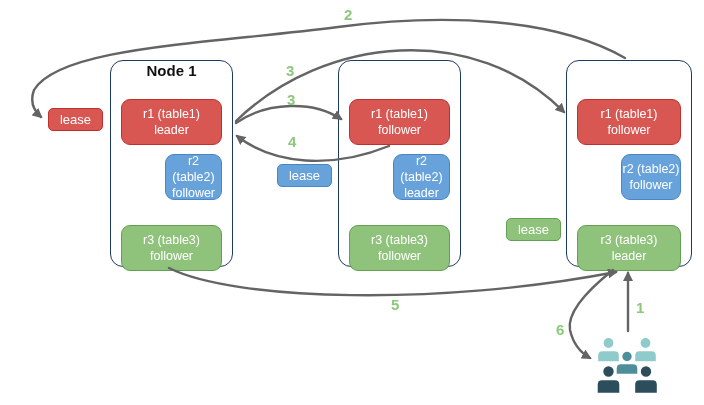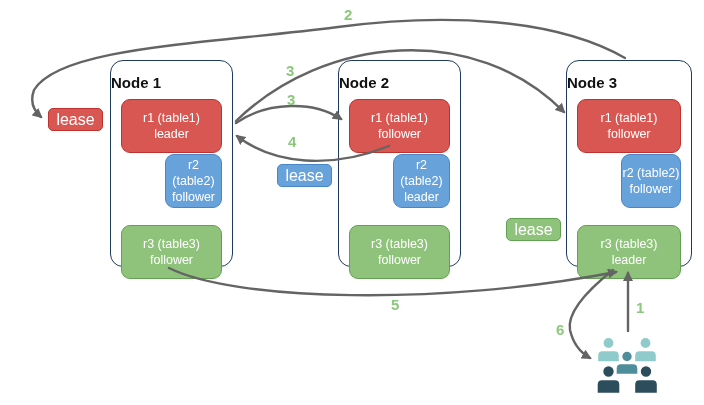--- a/index.html
+++ b/index.html
@@ -12,39 +12,39 @@
   
   .node {
     position:absolute; width:123px; height:207px; box-sizing:border-box;
     background:#fff; border:1.5px solid var(--node-border,#1e3a5f);
     border-radius:13px; z-index:1;
   }
   .node.n1 { left:110px; top:60px; }
   .node.n2 { left:338px; top:60px; }
   .node.n3 { left:566px; top:60px; width:126px; }
   .node-title {
-    text-align:left; margin-top:13px; font-weight:bold; font-size:15px;
+    text-align:center; margin-top:1px; font-weight:bold; font-size:15px;
     color:var(--node-title,#111);
   }
   .replica {
-    position:absolute; left:10px; right:10px; height:54px; box-sizing:border-box;
+    position:absolute; left:10px; right:10px; height:46px; box-sizing:border-box;
     border-radius:9px; color:var(--text-on-color,#fff); font-size:12.5px; line-height:1.3;
     display:flex; flex-direction:column; align-items:center; justify-content:center;
     text-align:center;
   }
   .replica.pos1 { top:38px; }
   .replica.pos2 { top:93px;margin-left:44px; }
   .replica.pos3 { top:164px; }
   .red   { background:var(--replica-red-fill,#d95752);  border:1.5px solid var(--replica-red-border,#bf312c); }
   .blue  { background:var(--replica-blue-fill,#68a2da); border:1.5px solid var(--replica-blue-border,#4886c6); }
   .green { background:var(--replica-green-fill,#8fc37b);border:1.5px solid var(--replica-green-border,#61a151); }
   
   .lease {
     position:absolute; width:55px; height:23px; box-sizing:border-box;
-    border-radius:5px; color:var(--text-on-color,#fff); font-size:16px;
+    border-radius:5px; color:var(--text-on-color,#fff); font-size:13px;
     display:flex; align-items:center; justify-content:center; z-index:2;
   }
   .lease.l-red   { left:48px;  top:108px; }
   .lease.l-blue  { left:277px; top:164px; }
   .lease.l-green { left:506px; top:218px; }
   
   .step {
     position:absolute; z-index:4; font-weight:bold; font-size:15px;
     color:var(--step-label,#8cc87c);
   }
@@ -82,37 +82,35 @@
       <span>r2 (table2)</span>
       <span>follower</span>
     </div>
     <div class="replica pos3 green">
       <span>r3 (table3)</span>
       <span>follower</span>
     </div>
   </div>
 
   <div class="node n2">
-    <div class="node-title">Node 2</div>
     <div class="replica pos1 red">
       <span>r1 (table1)</span>
       <span>follower</span>
     </div>
     <div class="replica pos2 blue">
       <span>r2 (table2)</span>
       <span>leader</span>
     </div>
     <div class="replica pos3 green">
       <span>r3 (table3)</span>
       <span>follower</span>
     </div>
   </div>
 
   <div class="node n3">
-    <div class="node-title">Node 3</div>
     <div class="replica pos1 red">
       <span>r1 (table1)</span>
       <span>follower</span>
     </div>
     <div class="replica pos2 blue">
       <span>r2 (table2)</span>
       <span>follower</span>
     </div>
     <div class="replica pos3 green">
       <span>r3 (table3)</span>

